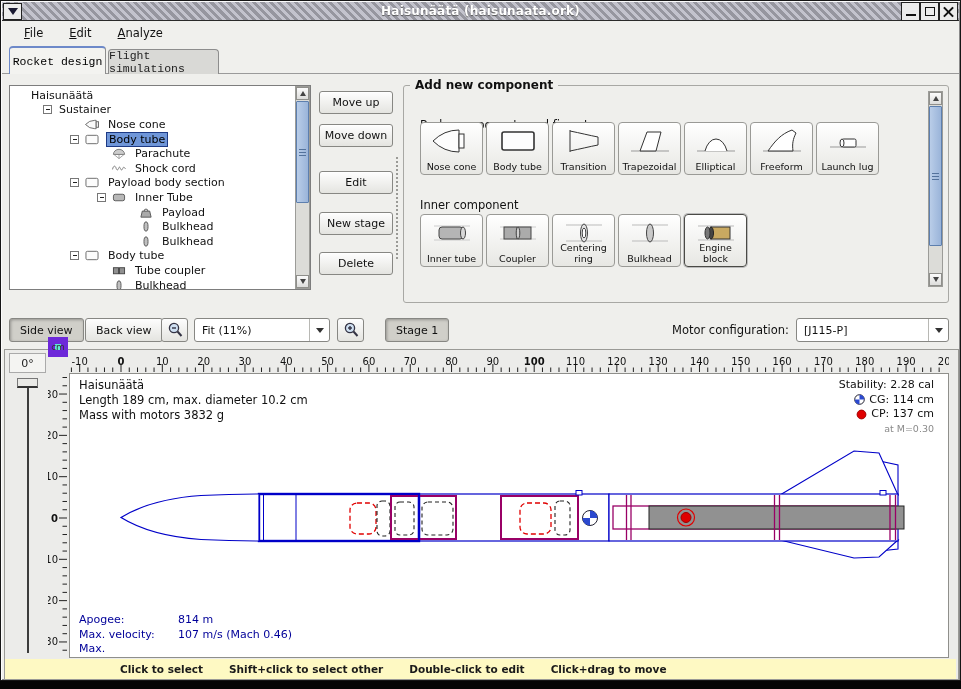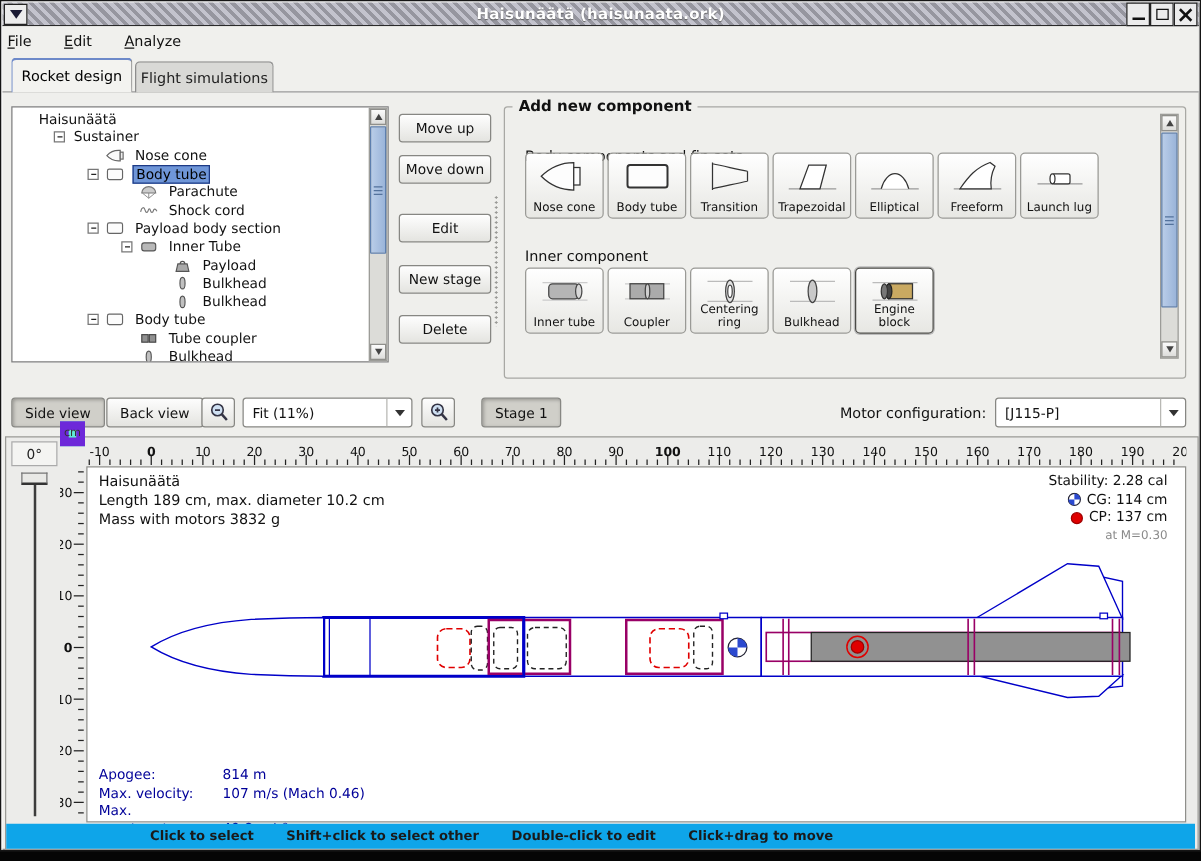--- a/index.html
+++ b/index.html
@@ -17,27 +17,27 @@
   .tb-menu{margin-left:1px;}
   .tri-down{width:0;height:0;border-left:5px solid transparent;border-right:5px solid transparent;border-top:7px solid #1a1a33;}
   .tb-right{position:absolute;right:1px;top:0;display:flex;height:19px;z-index:2;}
   .tb-right .tb-btn{height:100%;}
   .glyph-min{width:10px;height:8px;border-bottom:2px solid #111;}
   .glyph-max{width:10px;height:9px;border:1.5px solid #111;}
   .glyph-close{position:relative;width:11px;height:11px;}
   .glyph-close:before,.glyph-close:after{content:"";position:absolute;left:-1px;top:4.5px;width:13px;height:2px;background:#111;}
   .glyph-close:before{transform:rotate(45deg);} .glyph-close:after{transform:rotate(-45deg);}
   
-  .menubar{position:absolute;left:1px;top:20px;right:1px;height:23px;background:#f0f0ed;display:flex;align-items:center;padding-left:4px;gap:26px;}
+  .menubar{position:absolute;left:1px;top:20px;right:1px;height:23px;background:#f0f0ed;display:flex;align-items:center;padding-left:22px;gap:26px;}
   .menu-item{font-size:11.5px;color:#111;}
   .menu-item::first-letter{text-decoration:underline;}
   
   .tabrow{position:absolute;left:1px;top:43px;right:1px;height:30px;border-bottom:1px solid #9a9a9a;background:#f0f0ed;}
   .tab{position:absolute;bottom:-1px;border:1px solid #8d8d8d;border-bottom:none;border-radius:4px 4px 0 0;
-       font-size:11.5px;display:flex;align-items:center;justify-content:center;}
+       font-size:11.5px;display:flex;align-items:center;justify-content:center;font-family:Liberation Mono, monospace;}
   .tab.active{left:7px;height:28px;width:97px;background:#f3f3f0;border-top:2px solid #6d89c9;border-left-color:#6d89c9;z-index:2;}
   .tab.inactive{left:106px;height:25px;width:111px;background:#d9d9d6;color:#222;}
   
   .treepanel{position:absolute;left:8px;top:84px;width:302px;height:205px;background:#fff;border:1px solid #7d7d7d;}
   .treerows{position:absolute;left:1px;top:2px;right:16px;bottom:0;overflow:hidden;}
   .trow{display:flex;align-items:center;height:14.6px;font-size:11px;color:#111;white-space:nowrap;}
   .texp{flex:none;width:9px;height:9px;margin-right:5px;border:1px solid #777;background:#fff;position:relative;}
   .texp:after{content:"";position:absolute;left:1.5px;top:3px;width:4px;height:1px;background:#222;}
   .tspace{flex:none;width:14px;height:1px;}
   .ti{flex:none;width:16px;height:13px;margin-right:6px;}
@@ -85,21 +85,21 @@
   .hruler{position:absolute;left:68px;top:352px;width:880px;height:20px;}
   .vruler{position:absolute;left:47px;top:372px;width:20px;height:285px;}
   .canvas{position:absolute;left:68px;top:372px;width:880px;height:285px;background:#fff;border:1px solid #8f8f8b;}
   .rocket-svg{position:absolute;left:68px;top:372px;width:880px;height:285px;}
   .info-lines{position:absolute;left:78px;top:377px;font-size:11.5px;color:#111;line-height:15px;}
   .stab{position:absolute;right:26px;top:377px;width:230px;text-align:right;font-size:11px;color:#111;line-height:14.5px;}
   .stab .row{display:flex;justify-content:flex-end;align-items:center;gap:4px;}
   .stab .mach{font-size:9.5px;color:#8a8a8a;}
   .flight{position:absolute;left:78px;top:612px;font-size:11px;color:#000099;line-height:14.5px;}
   .flight .lab{display:inline-block;width:99px;}
-  .statusbar{position:absolute;left:4px;right:4px;top:658px;height:20px;background:#0ea5e9;display:flex;align-items:center;padding-left:115px;}
+  .statusbar{position:absolute;left:4px;right:4px;top:658px;height:20px;background:#fef9c3;display:flex;align-items:center;padding-left:115px;}
   .statusbar span{font-size:10.5px;font-weight:bold;color:#1a1a1a;margin-right:26px;}
   .bottomstrip{position:absolute;left:0;top:681px;width:961px;height:8px;background:#050505;}
 </style>
 </head>
 <body>
 
 <div id="stage">
 <div id="win">
 
   <div class="titlebar">

